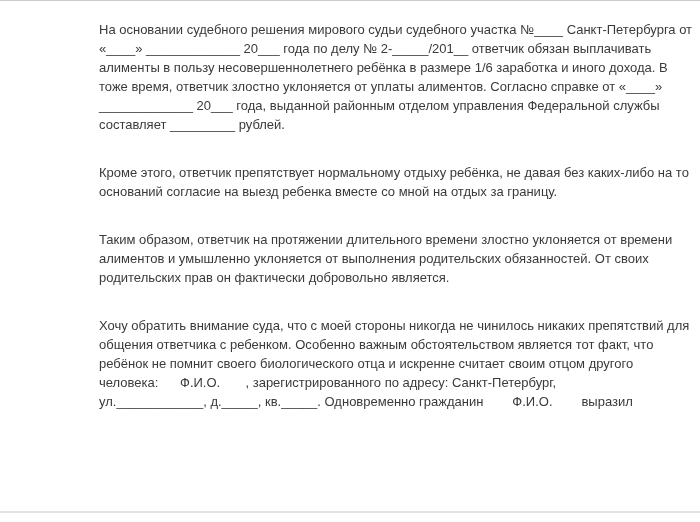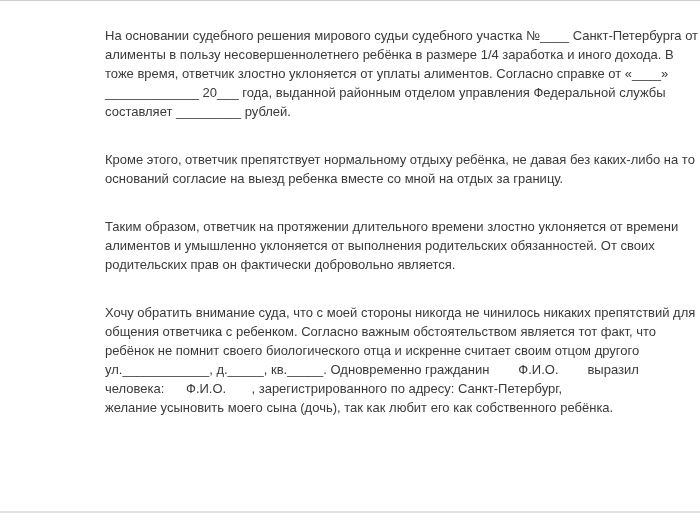--- a/index.html
+++ b/index.html
@@ -29,58 +29,58 @@
   .doc {
     position: absolute;
     left: 93px;
     top: 14px;
     width: 560px;
     font-size: 13px;
     line-height: 19px;
     color: #3a3a3a;
     letter-spacing: 0px;
   }
-  .para { margin: 12px; }
+  .para { margin: 6px; }
   .para + .para { margin-top: 29px; }
   .ln {
     white-space: pre;
     overflow: visible;
   }
 </style>
 </head>
 <body>
 
 <div class="top-rule"></div>
 
 <div class="doc">
 
   <div class="para">
     <div class="ln">На основании судебного решения мирового судьи судебного участка №____ Санкт-Петербурга от</div>
-    <div class="ln">алименты в пользу несовершеннолетнего ребёнка в размере 1/4 заработка и иного дохода. В</div>
+    <div class="ln">«____» _____________ 20___ года по делу № 2-_____/201__ ответчик обязан выплачивать</div>
+    <div class="ln">алименты в пользу несовершеннолетнего ребёнка в размере 1/6 заработка и иного дохода. В</div>
     <div class="ln">тоже время, ответчик злостно уклоняется от уплаты алиментов. Согласно справке от «____»</div>
     <div class="ln">_____________ 20___ года, выданной районным отделом управления Федеральной службы</div>
     <div class="ln">составляет _________ рублей.</div>
   </div>
 
   <div class="para">
     <div class="ln">Кроме этого, ответчик препятствует нормальному отдыху ребёнка, не давая без каких-либо на то</div>
     <div class="ln">оснований согласие на выезд ребенка вместе со мной на отдых за границу.</div>
   </div>
 
   <div class="para">
     <div class="ln">Таким образом, ответчик на протяжении длительного времени злостно уклоняется от времени</div>
     <div class="ln">алиментов и умышленно уклоняется от выполнения родительских обязанностей. От своих</div>
     <div class="ln">родительских прав он фактически добровольно является.</div>
   </div>
 
   <div class="para">
     <div class="ln">Хочу обратить внимание суда, что с моей стороны никогда не чинилось никаких препятствий для</div>
-    <div class="ln">общения ответчика с ребенком. Согласно важным обстоятельством является тот факт, что</div>
+    <div class="ln">общения ответчика с ребенком. Особенно важным обстоятельством является тот факт, что</div>
     <div class="ln">ребёнок не помнит своего биологического отца и искренне считает своим отцом другого</div>
+    <div class="ln">человека:      Ф.И.О.       , зарегистрированного по адресу: Санкт-Петербург,</div>
     <div class="ln">ул.____________, д._____, кв._____. Одновременно гражданин        Ф.И.О.        выразил</div>
-    <div class="ln">человека:      Ф.И.О.       , зарегистрированного по адресу: Санкт-Петербург,</div>
-    <div class="ln">желание усыновить моего сына (дочь), так как любит его как собственного ребёнка.</div>
   </div>
 
 
 </div>
 
 <div class="bottom-rule"></div>
 
 </body></html>

